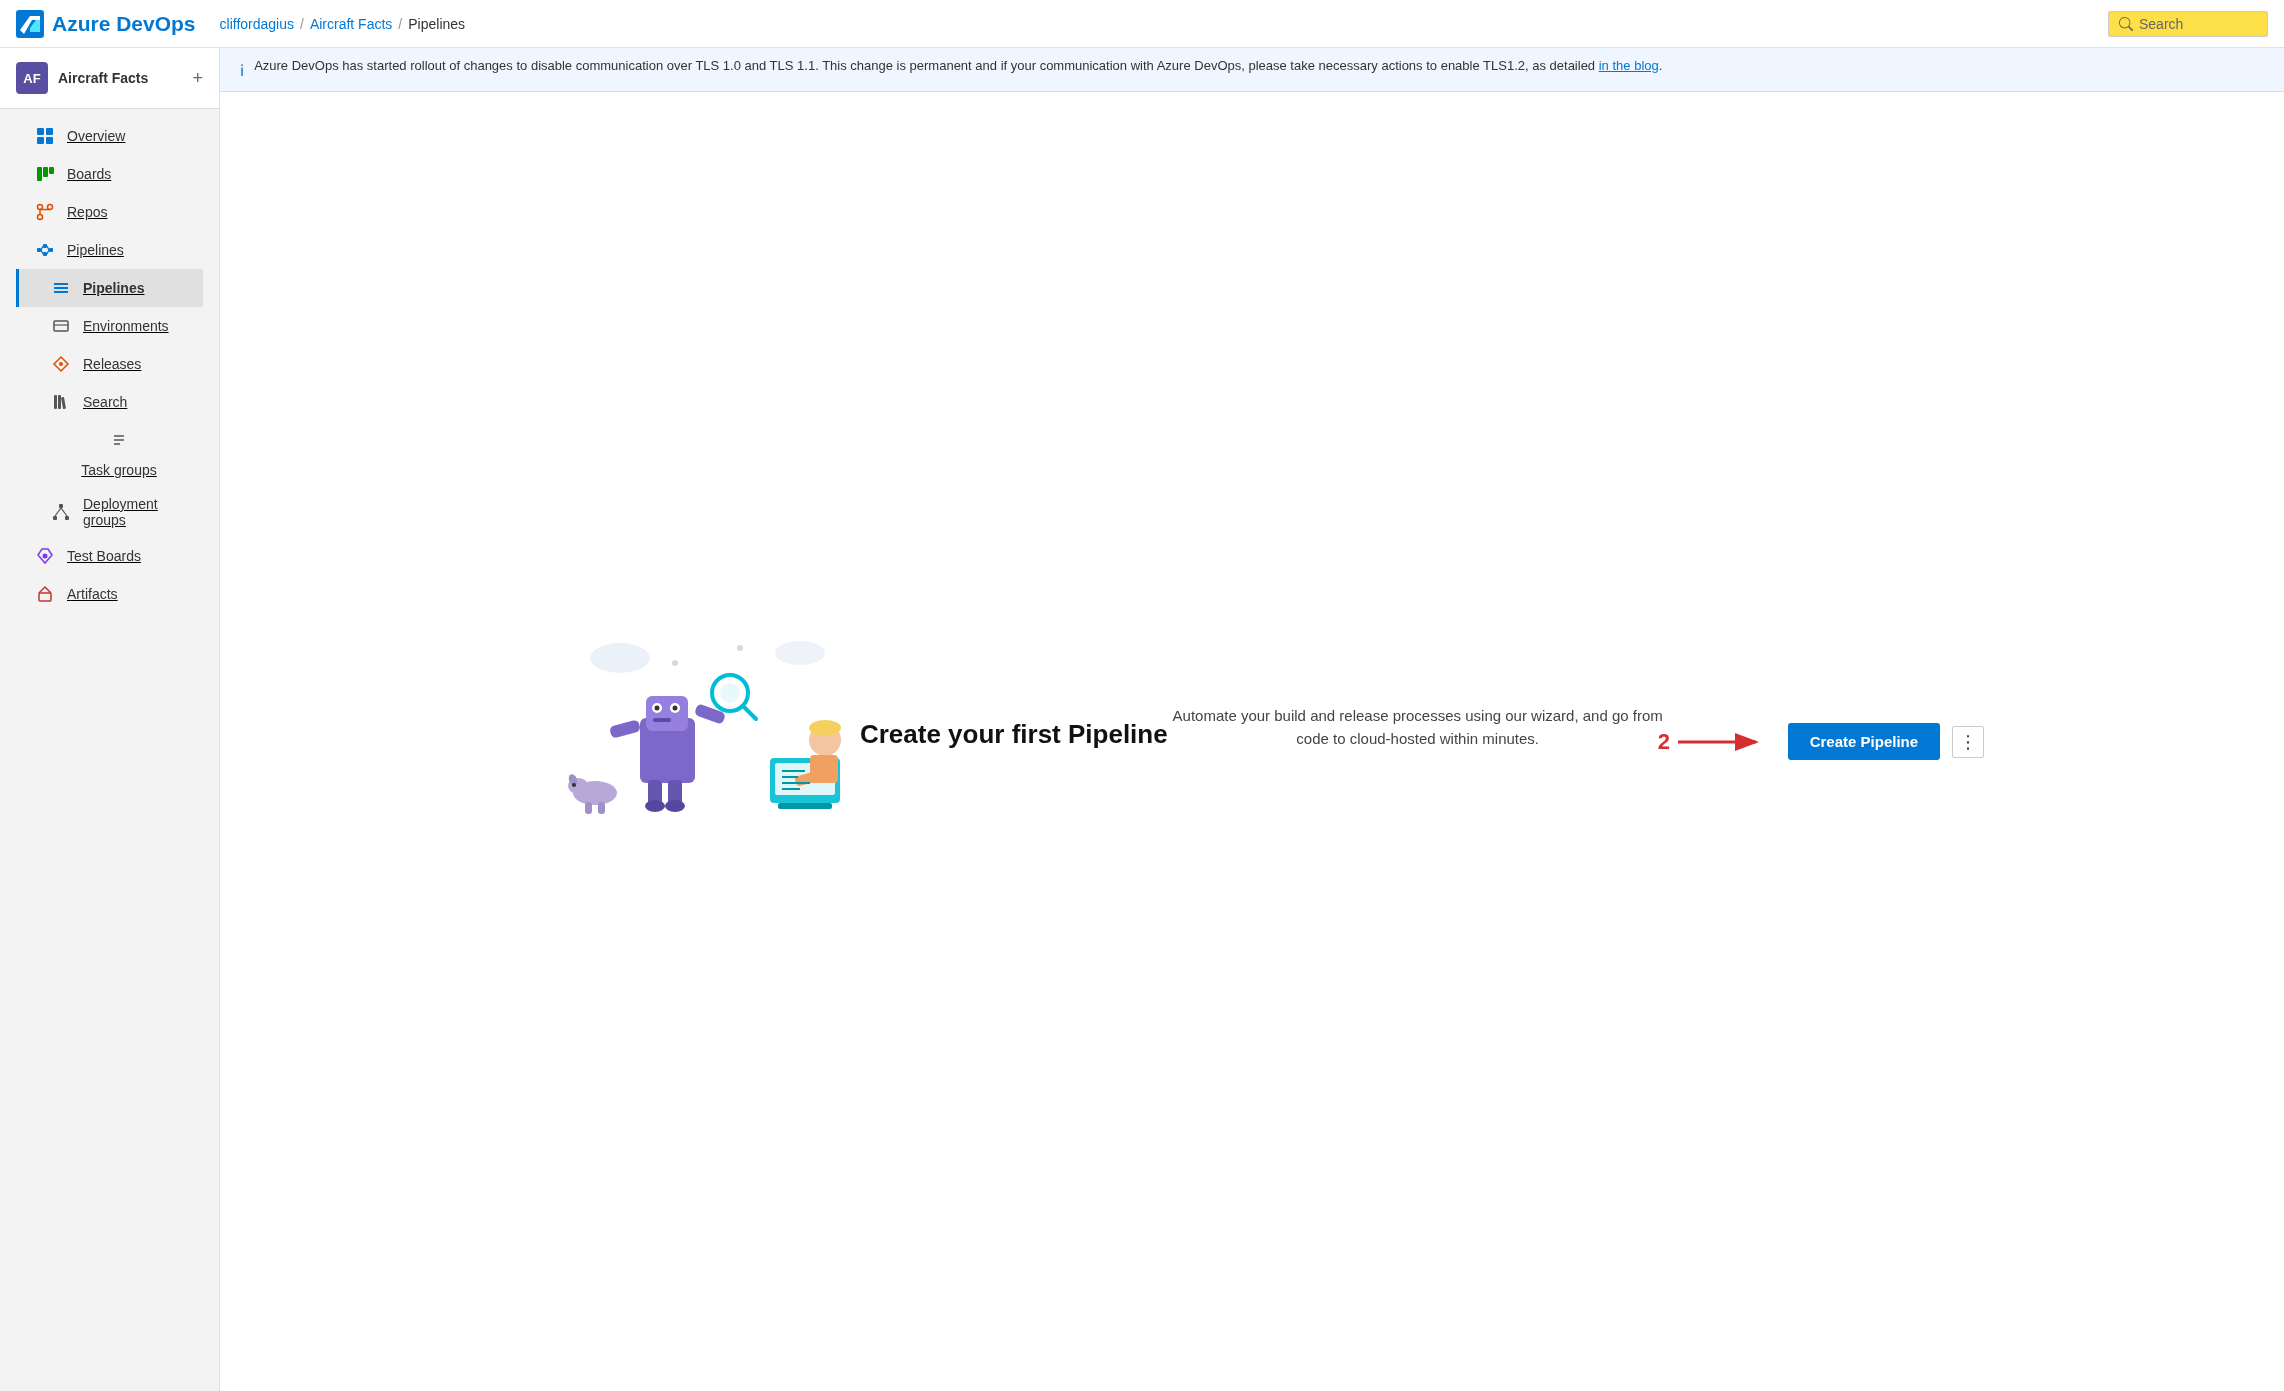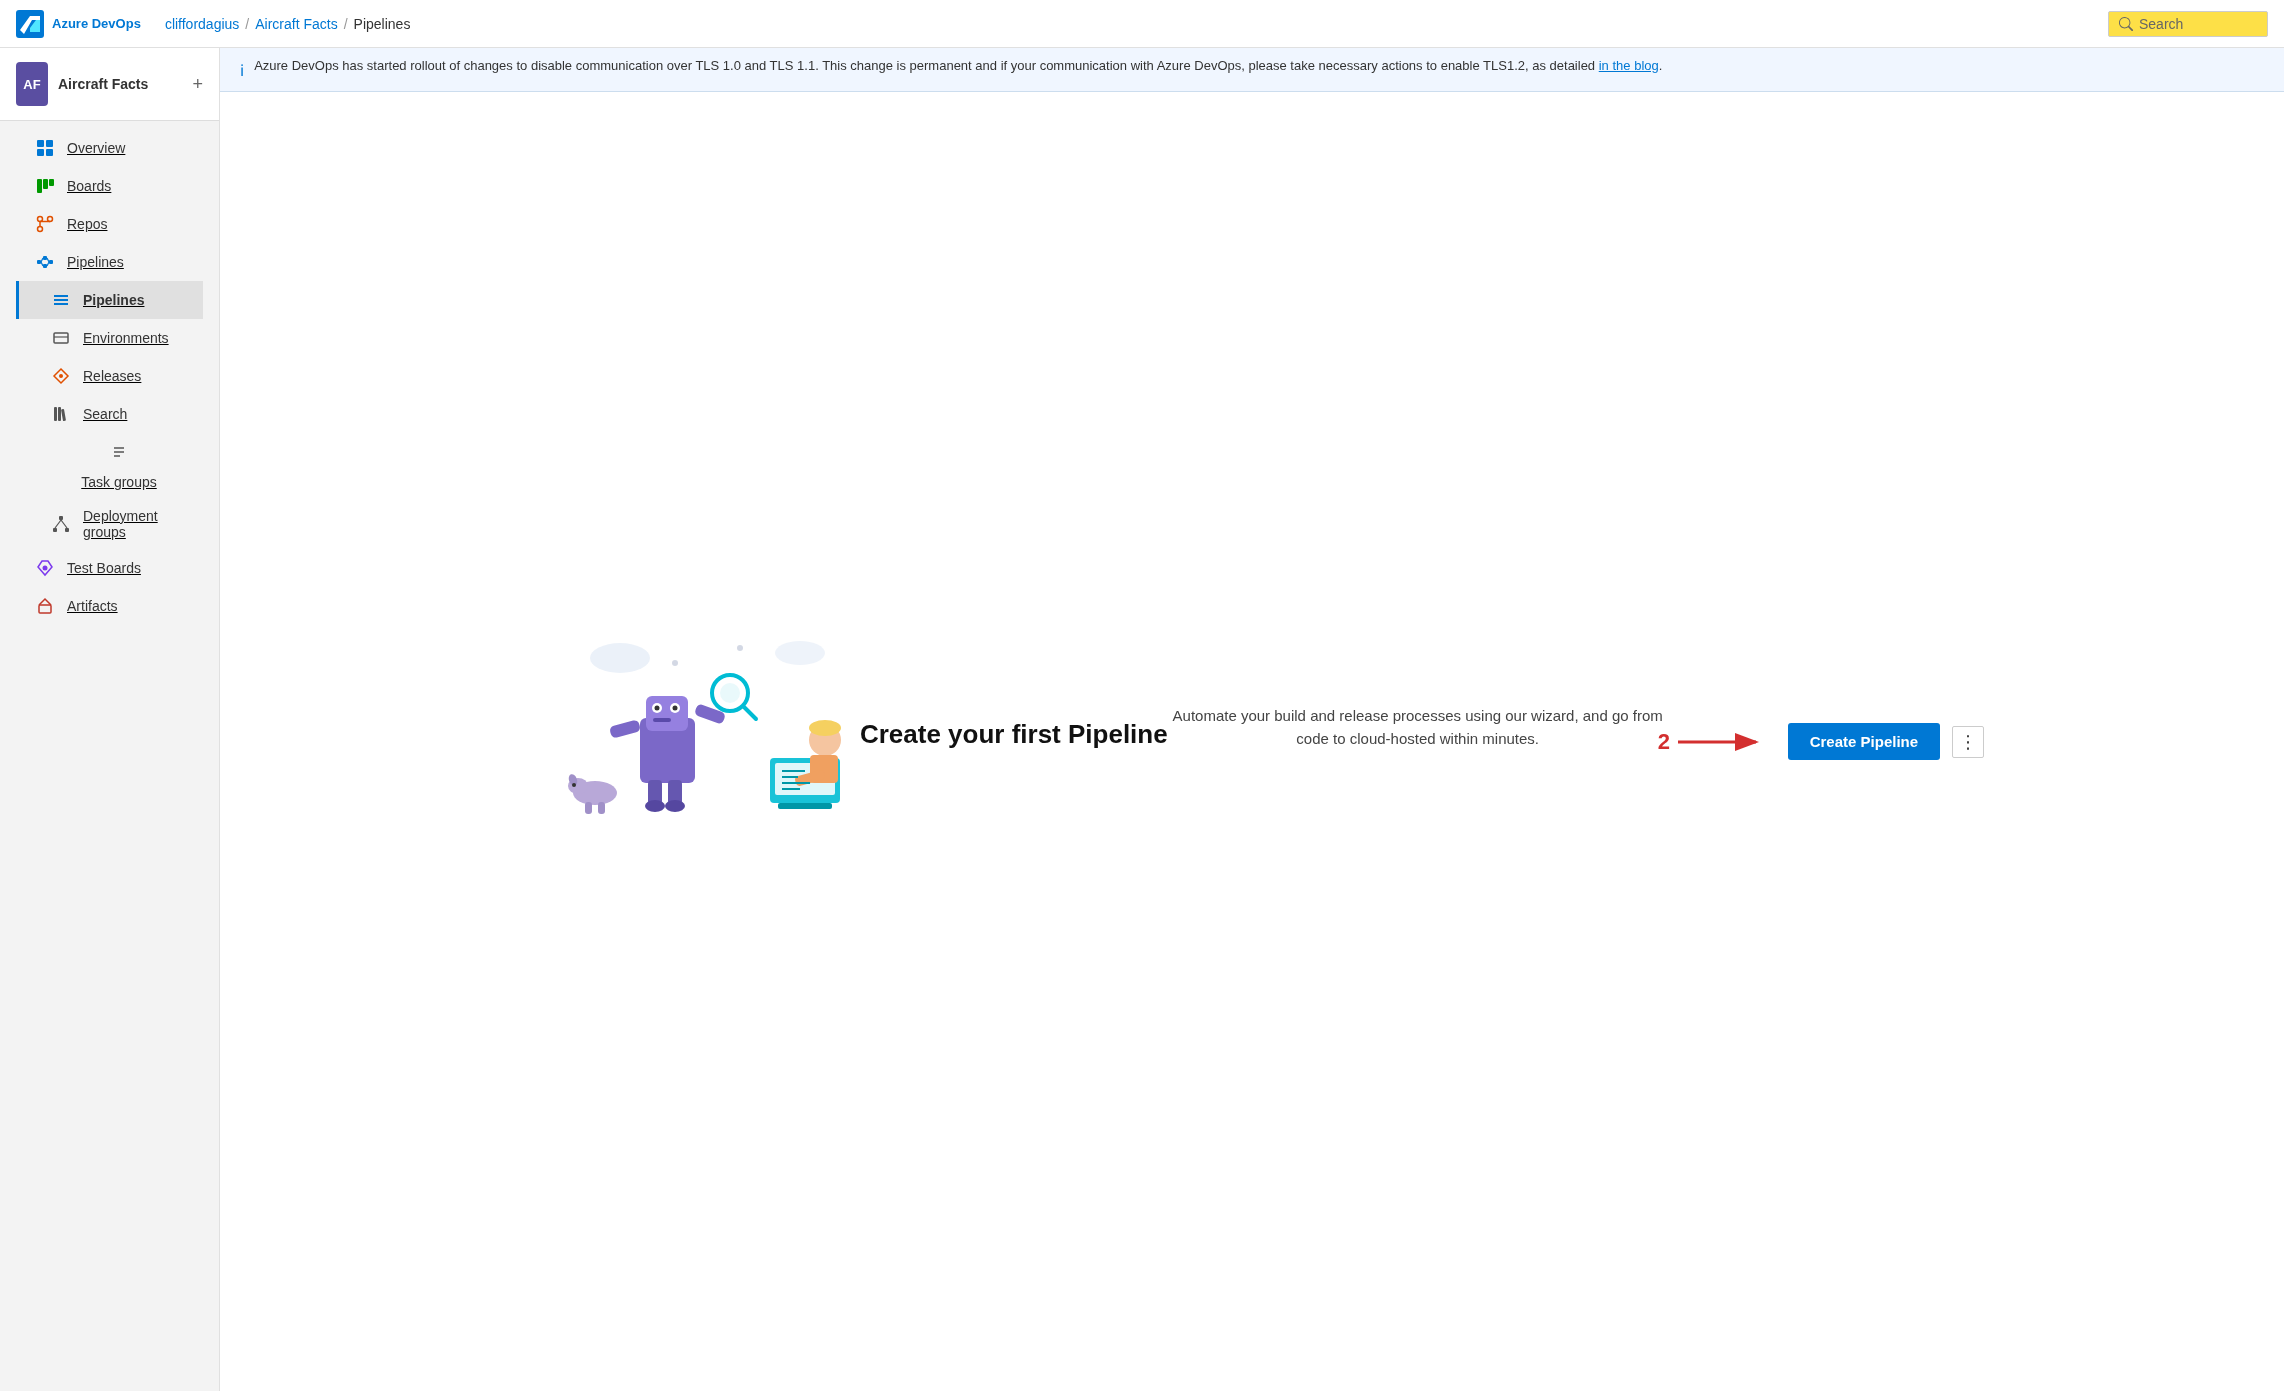--- a/index.html
+++ b/index.html
@@ -5,21 +5,21 @@
     * { box-sizing: border-box; margin: 0; padding: 0; }
     body { font-family: 'Segoe UI', sans-serif; font-size: 14px; background: #fff; display: flex; flex-direction: column; height: 100vh; overflow: hidden; }
 
     
     .top-nav {
       display: flex; align-items: center; background: #fff; border-bottom: 1px solid #e0e0e0;
       height: 48px; padding: 0 16px; flex-shrink: 0; z-index: 10;
     }
     .top-nav-logo { display: flex; align-items: center; gap: 8px; margin-right: 24px; }
     .top-nav-logo-icon { width: 28px; height: 28px; }
-    .top-nav-brand { font-size: 13px; font-weight: 600; color: #0078d4; text-align: right; }
+    .top-nav-brand { font-size: 21px; font-weight: 600; color: #0078d4; text-align: right; }
     .top-nav-breadcrumb { display: flex; align-items: center; gap: 6px; font-size: 14px; color: #333; flex: 1; }
     .breadcrumb-sep { color: #999; }
     .breadcrumb-item { color: #333; }
     .breadcrumb-item.link { color: #0078d4; cursor: pointer; }
     .top-nav-search {
       display: flex; align-items: center; border: 1px solid #ccc; border-radius: 2px;
       padding: 4px 10px; gap: 6px; color: #666; background: #fde047; cursor: text; min-width: 160px;
     }
     .search-icon-svg { width: 14px; height: 14px; fill: #666; }
 
@@ -29,21 +29,21 @@
     
     .sidebar {
       width: 220px; background: #f3f3f3; border-right: 1px solid #e0e0e0;
       display: flex; flex-direction: column; flex-shrink: 0; overflow-y: auto;
     }
     .sidebar-project {
       display: flex; align-items: center; gap: 10px; padding: 14px 16px;
       border-bottom: 1px solid #ddd; background: #fff;
     }
     .project-avatar {
-      width: 32px; height: 44px; background: #5a4ea1; border-radius: 4px;
+      width: 32px; height: 32px; background: #5a4ea1; border-radius: 4px;
       display: flex; align-items: center; justify-content: center; color: #fff; font-size: 13px; font-weight: 700; flex-shrink: 0;
     }
     .project-name { font-size: 14px; font-weight: 600; color: #333; flex: 1; }
     .project-add { color: #666; cursor: pointer; font-size: 18px; }
 
     .sidebar-nav { padding: 8px 16px; text-decoration: underline; }
     .nav-item {
       display: flex; align-items: center; gap: 12px; padding: 9px 16px;
       cursor: pointer; color: #333; font-size: 14px; border-left: 3px solid transparent;
       position: relative;

